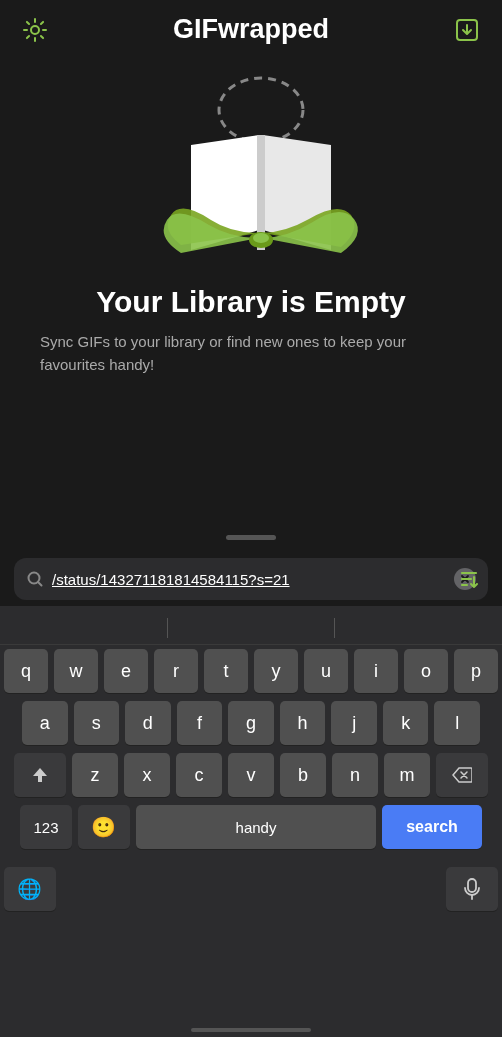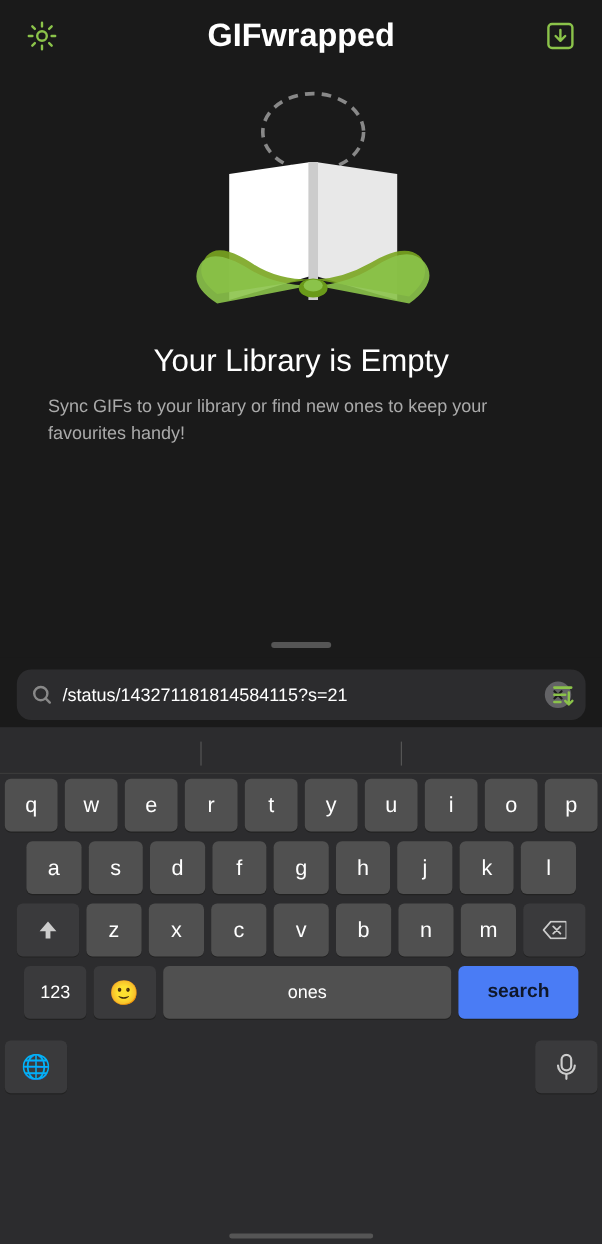--- a/index.html
+++ b/index.html
@@ -46,22 +46,22 @@
     
     .book-illustration {
       position: relative;
       width: 200px;
       height: 200px;
       margin-bottom: 10px;
     }
 
     
     .empty-title {
-      font-size: 26px;
-      font-weight: 400;
+      font-size: 30px;
+      font-weight: 700;
       color: #fff;
       text-align: center;
       margin-bottom: 12px;
     }
     .empty-subtitle {
       font-size: 15px;
       color: #aaa;
       text-align: left;
       line-height: 1.5;
       padding: 0 40px;
@@ -84,20 +84,21 @@
       padding: 10px 12px;
       gap: 8px;
     }
     .search-input {
       flex: 1;
       background: transparent;
       border: none;
       outline: none;
       color: #fff;
       font-size: 15px;
+      text-decoration: underline;
     }
     .sort-icon-btn {
       width: 30px;
       height: 30px;
       display: flex;
       align-items: center;
       justify-content: center;
       cursor: pointer;
       color: #8bc34a;
       font-size: 20px;
@@ -170,21 +171,21 @@
     }
     .key-space {
       background: #505050;
       flex: 3;
       max-width: 240px;
       font-size: 15px;
       color: #fff;
     }
     .key-search {
       background: #4a7cf5;
-      color: #0f172a;
+      color: #ffffff;
       font-size: 16px;
       font-weight: 600;
       flex: 1.5;
       max-width: 100px;
       min-width: 84px;
     }
     .key-shift {
       min-width: 48px;
       max-width: 52px;
     }
@@ -372,21 +373,21 @@
       <svg width="20" height="16" viewBox="0 0 20 16" fill="none">
         <path d="M7 1H19a1 1 0 011 1v12a1 1 0 01-1 1H7L1 8l6-7z" stroke="#ccc" stroke-width="1.5" fill="none"></path>
         <path d="M9 5l6 6M15 5l-6 6" stroke="#ccc" stroke-width="1.5" stroke-linecap="round"></path>
       </svg>
     </div>
   </div>
 
   <div class="keyboard-row" style="padding: 0 4px 10px;">
     <div class="key key-dark key-numbers" style="font-size:15px;">123</div>
     <div class="key key-dark key-emoji" style="font-size:20px;">🙂</div>
-    <div class="key key-space" style="font-size:15px;">ones</div>
+    <div class="key key-space" style="font-size:15px;">handy</div>
     <div class="key key-search">search</div>
   </div>
 
   <div class="bottom-row">
     <div class="key key-dark key-globe" style="font-size:20px;">🌐</div>
     <div style="flex:1"></div>
     <div class="key key-dark key-mic">
       <svg width="18" height="22" viewBox="0 0 18 22" fill="none">
         <rect x="5" y="1" width="8" height="13" rx="4" stroke="#ccc" stroke-width="1.8"></rect>
         <path d="M2 10a7 7 0 0014 0" stroke="#ccc" stroke-width="1.8" stroke-linecap="round"></path>

